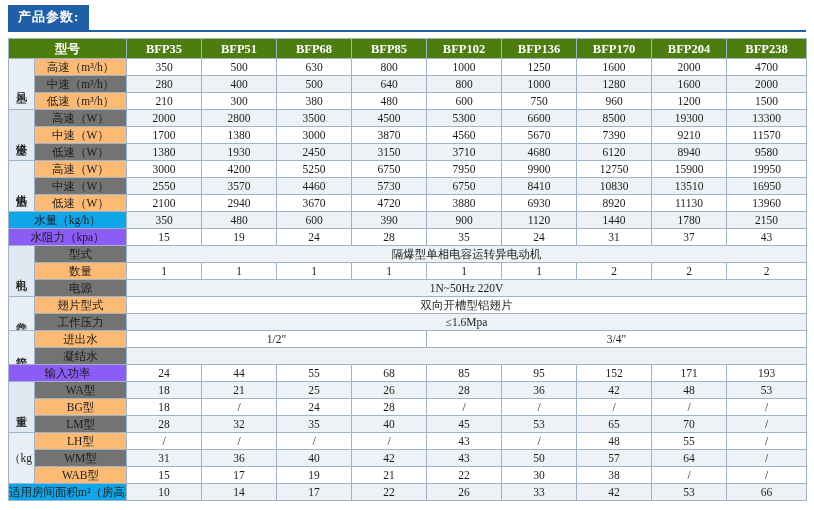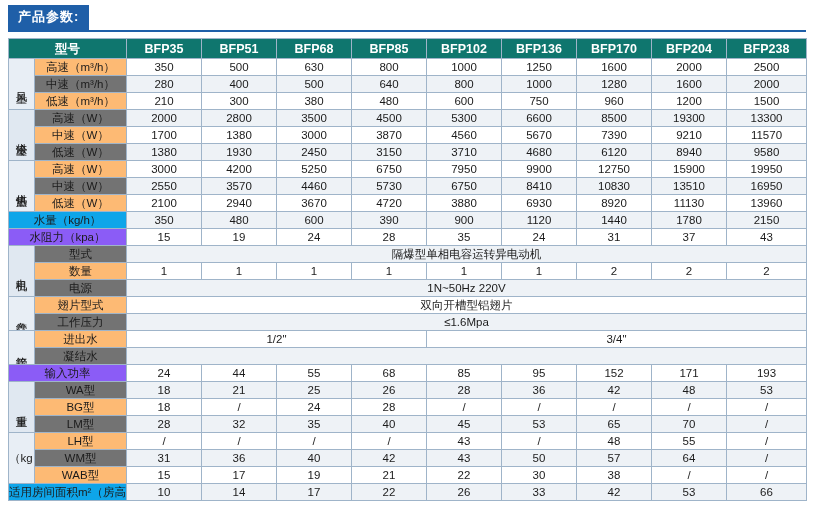--- a/index.html
+++ b/index.html
@@ -4,21 +4,21 @@
 <style>
   html,body{margin:0;padding:0;}
   body{
     width:814px;height:510px;
     background:#ffffff;
     font-family:"Liberation Sans","DejaVu Sans",sans-serif;
     font-size:12px;
     color:#1b1b1b;
     overflow:hidden;
   }
-  .page{position:relative;width:814px;height:445px;box-sizing:border-box;padding:0 8px;}
+  .page{position:relative;width:814px;height:445px;box-sizing:border-box;padding:0 8px;font-family:Liberation Serif, serif;}
 
   
   .title-wrap{padding-top:5px;}
   .title{
     display:inline-block;
     background:#1f5fa8;
     color:#ffffff;
     font-size:13px;
     font-weight:bold;
     padding:3px 10px 4px 10px;
@@ -41,21 +41,21 @@
     vertical-align:middle;
     font-size:11.5px;
     height:16px;
     padding:0;
     line-height:14px;
     white-space:nowrap;
     overflow:hidden;
   }
   
   tr.head td{
-    background:#0f766e;
+    background:#4d7c0f;
     color:#ffffff;
     font-weight:bold;
     font-size:12.5px;
     height:19px;
   }
   
   td.grp{
     width:26px;
     background:#e8eef5;
     font-weight:normal;
@@ -128,21 +128,21 @@
           </td>
       <td class="sub">高速（m³/h）</td>
       <td class="val">350</td>
       <td class="val">500</td>
       <td class="val">630</td>
       <td class="val">800</td>
       <td class="val">1000</td>
       <td class="val">1250</td>
       <td class="val">1600</td>
       <td class="val">2000</td>
-      <td class="val">2500</td>
+      <td class="val">4700</td>
     </tr>
     <tr class="alt">
       <td class="sub">中速（m³/h）</td>
       <td class="val">280</td>
       <td class="val">400</td>
       <td class="val">500</td>
       <td class="val">640</td>
       <td class="val">800</td>
       <td class="val">1000</td>
       <td class="val">1280</td>

